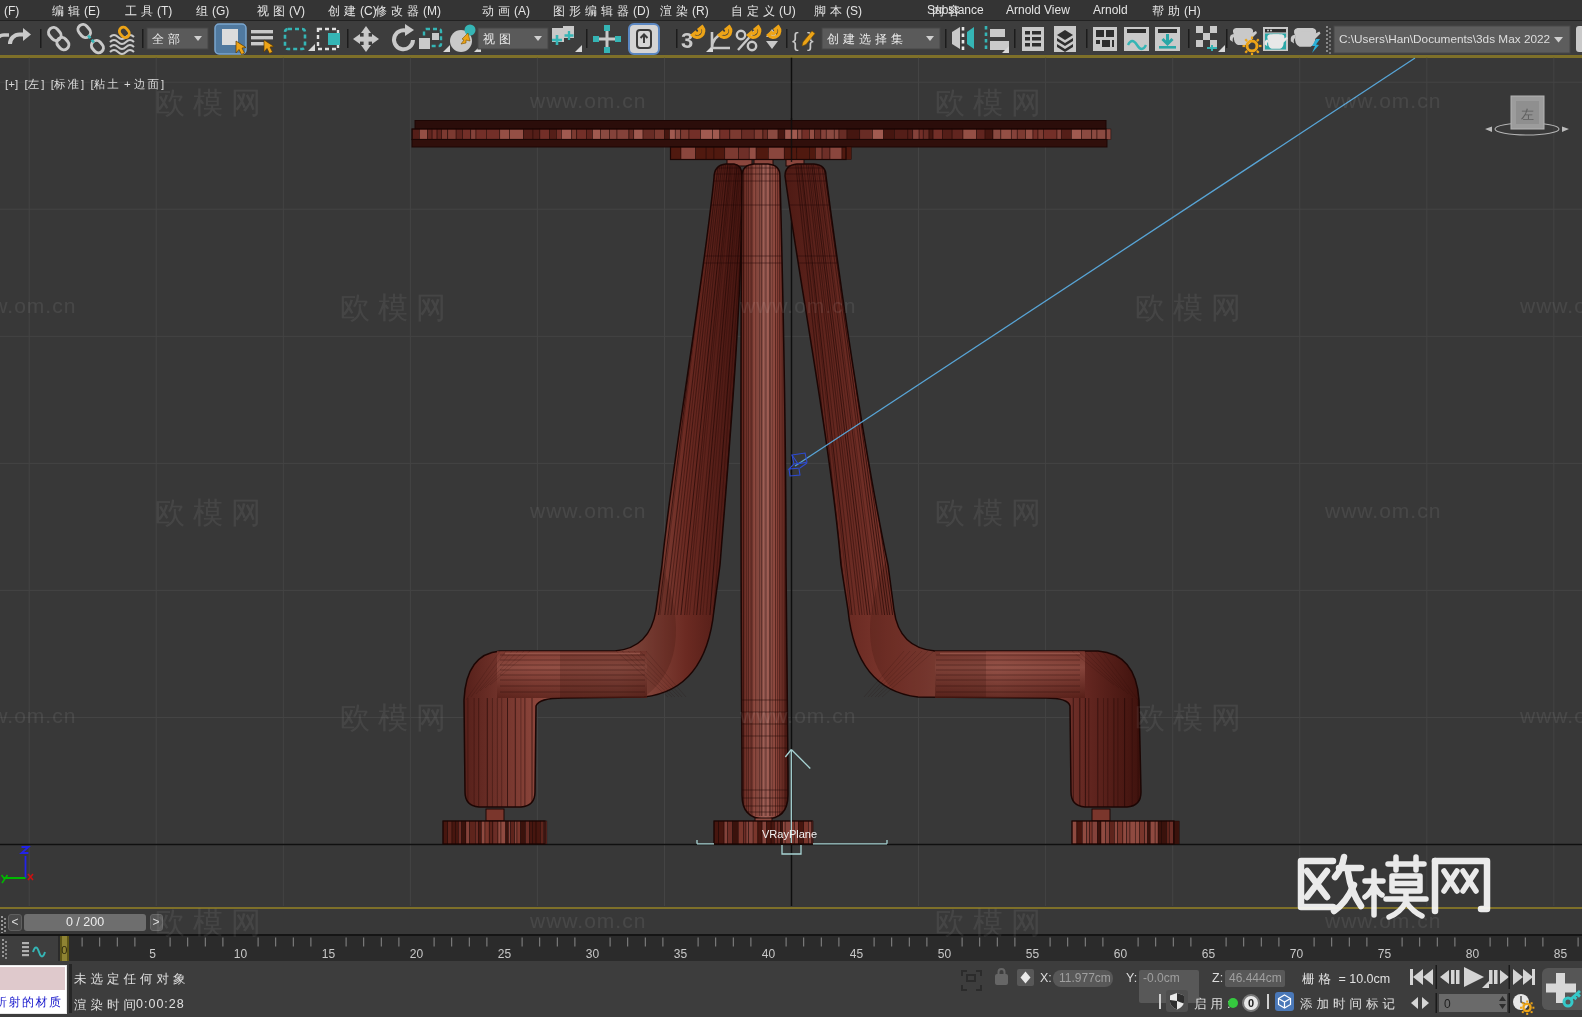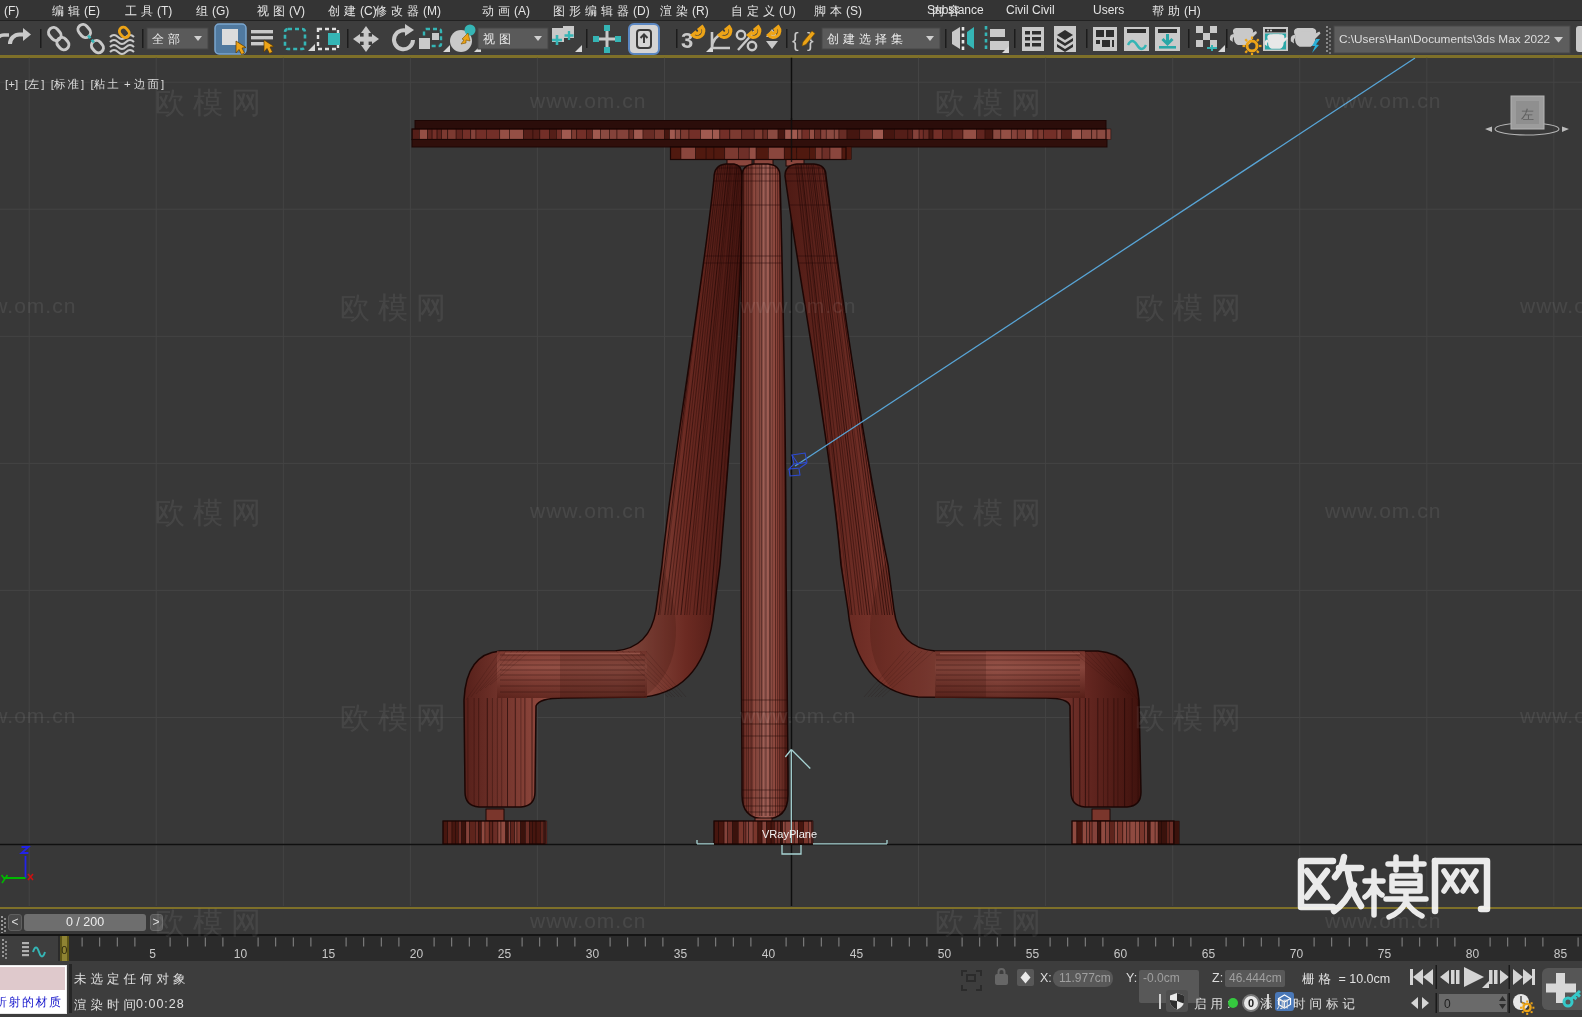--- a/index.html
+++ b/index.html
@@ -14,22 +14,22 @@
     <div class="abs t12" style="left:257px;top:3px;white-space:nowrap"><span style="letter-spacing:4px">视图</span>(V)</div>
     <div class="abs t12" style="left:328px;top:3px;white-space:nowrap"><span style="letter-spacing:4px">创建</span>(C)</div>
     <div class="abs t12" style="left:375px;top:3px;white-space:nowrap"><span style="letter-spacing:4px">修改器</span>(M)</div>
     <div class="abs t12" style="left:482px;top:3px;white-space:nowrap"><span style="letter-spacing:4px">动画</span>(A)</div>
     <div class="abs t12" style="left:553px;top:3px;white-space:nowrap"><span style="letter-spacing:4px">图形编辑器</span>(D)</div>
     <div class="abs t12" style="left:660px;top:3px;white-space:nowrap"><span style="letter-spacing:4px">渲染</span>(R)</div>
     <div class="abs t12" style="left:731px;top:3px;white-space:nowrap"><span style="letter-spacing:4px">自定义</span>(U)</div>
     <div class="abs t12" style="left:814px;top:3px;white-space:nowrap"><span style="letter-spacing:4px">脚本</span>(S)</div>
     <div class="abs t12" style="left:932px;top:3px;white-space:nowrap"><span style="letter-spacing:4px">内容</span></div>
     <div class="abs t12" style="left:927px;top:3px;white-space:nowrap">Substance</div>
-    <div class="abs t12" style="left:1006px;top:3px;white-space:nowrap">Civil Civil</div>
-    <div class="abs t12" style="left:1093px;top:3px;white-space:nowrap">Users</div>
+    <div class="abs t12" style="left:1006px;top:3px;white-space:nowrap">Arnold View</div>
+    <div class="abs t12" style="left:1093px;top:3px;white-space:nowrap">Arnold</div>
     <div class="abs t12" style="left:1152px;top:3px;white-space:nowrap"><span style="letter-spacing:4px">帮助</span>(H)</div>
   </div>
 <div class="abs" style="left:0;top:21px;width:1582px;height:35px;background:#3d3d3d">
     <svg width="1582" height="35" viewBox="0 0 1582 35" style="position:absolute;left:0;top:0">
       <path d="M-4,22 a8,8 0 0 1 8,-8 l5,0" stroke="#c9c9c9" stroke-width="3.5" fill="none"></path>
       <path d="M10,23 a9.5,9.5 0 0 1 9.5,-9.5 l5,0" stroke="#c9c9c9" stroke-width="4" fill="none"></path>
       <path d="M23,7 l8,6.5 -8,6.5 z" fill="#c9c9c9"></path>
       <rect x="40" y="8" width="1.5" height="19" fill="#1c1c1c"></rect>
       <g transform="rotate(-40 59 18)" stroke="#c9c9c9" stroke-width="3" fill="none">
         <rect x="54" y="4.5" width="10" height="14" rx="5"></rect>
@@ -887,21 +887,21 @@
     <div class="abs" style="left:1228px;top:37px;width:10px;height:10px;border-radius:50%;background:#35c93f"></div>
     <div class="abs" style="left:1242px;top:33px;width:18px;height:18px;border-radius:50%;background:#e8e8e8;border:2px solid #777;color:#222;font-size:11px;font-weight:bold;text-align:center;line-height:14px">0</div>
     <div class="abs" style="left:1267px;top:33px;width:2px;height:15px;background:#cfcfcf"></div>
     <div class="abs" style="left:1275px;top:31px;width:19px;height:19px;border-radius:3px;background:#4a78b8"></div>
     <svg width="19" height="19" style="position:absolute;left:1275px;top:31px">
       <g stroke="#fff" stroke-width="1.2" fill="none">
         <path d="M9.5,3 l6,3.5 0,6 -6,3.5 -6,-3.5 0,-6 z"></path>
         <path d="M3.5,6.5 l6,3.5 6,-3.5 M9.5,10 l0,6"></path>
       </g>
     </svg>
-    <div class="abs" style="left:1260px;top:35px;font-size:12.5px;color:#e0e0e0"><span style="letter-spacing:4px">添加时间标记</span></div>
+    <div class="abs" style="left:1300px;top:35px;font-size:12.5px;color:#e0e0e0"><span style="letter-spacing:4px">添加时间标记</span></div>
     <svg width="180" height="56" style="position:absolute;left:1402px;top:0">
       <g fill="#d5d5d5">
         <rect x="8" y="8" width="3" height="16"></rect>
         <path d="M21,8 l0,16 -10,-8 z"></path>
         <path d="M31,8 l0,16 -10,-8 z"></path>
         <rect x="33.5" y="4" width="1.5" height="24" fill="#1a1a1a"></rect>
         <path d="M47,9 l0,14 -9,-7 z"></path>
         <rect x="49" y="9" width="3.5" height="14"></rect>
         <rect x="54" y="9" width="3.5" height="14"></rect>
         <path d="M62,6 l20,10 -20,10 z"></path>

